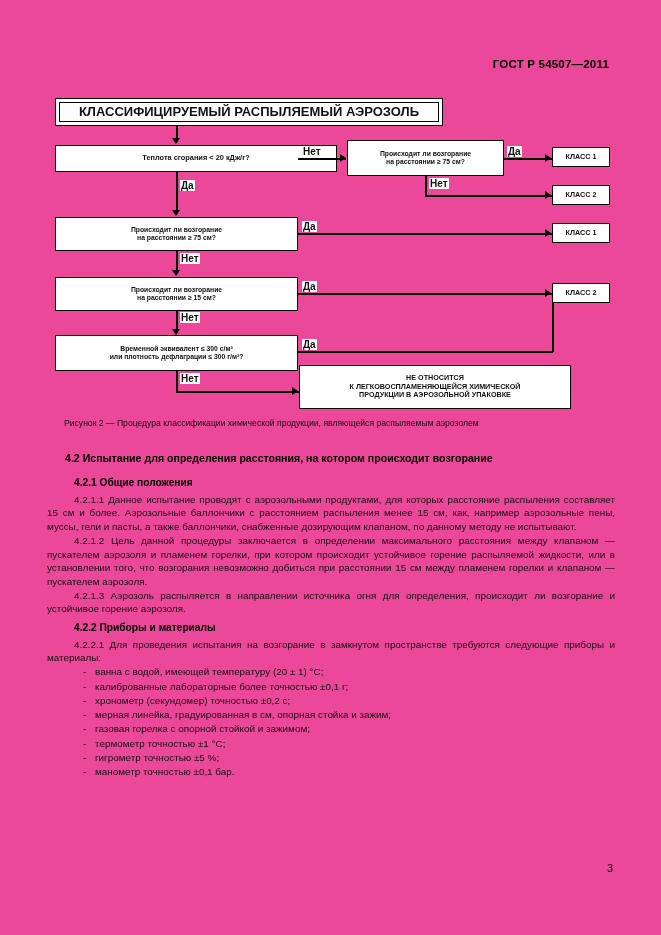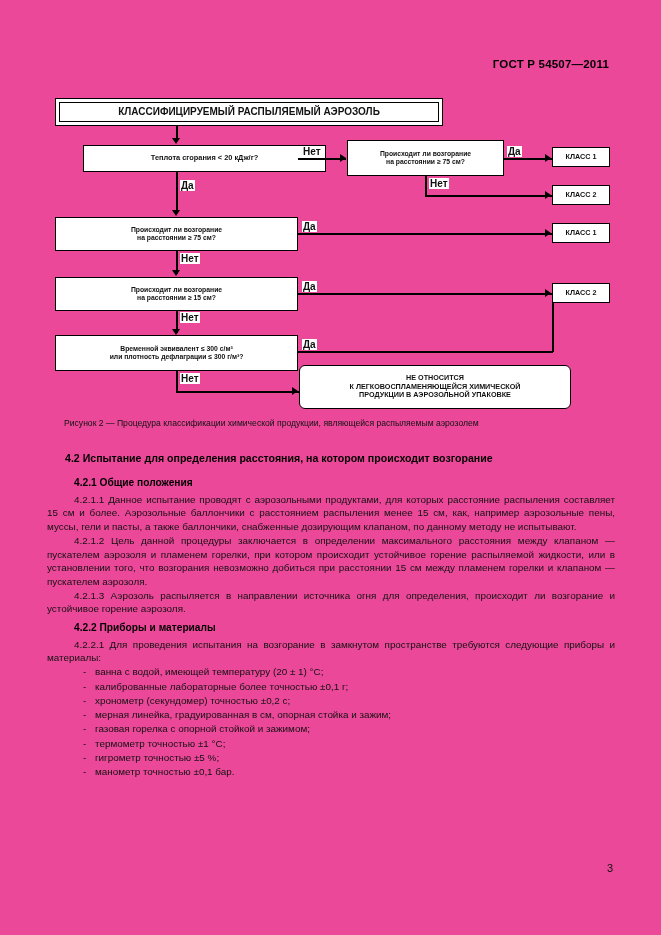--- a/index.html
+++ b/index.html
@@ -167,30 +167,30 @@
 </style>
 </head>
 <body>
 
 <div class="page">
 
   <div class="doc-header">ГОСТ Р 54507—2011</div>
 
   <div class="flowchart">
 
-    <div class="fc-box title-box" style="left:55px; top:6px; width:388px; height:28px; font-size:10px;">
+    <div class="fc-box title-box" style="left:55px; top:6px; width:388px; height:28px; font-size:13px;">
       <div class="inner">
         <span>КЛАССИФИЦИРУЕМЫЙ РАСПЫЛЯЕМЫЙ АЭРОЗОЛЬ</span>
       </div>
     </div>
 
     <div class="fc-line" style="left:176px; top:34px; width:1.6px; height:14px;"></div>
     <div class="fc-arrow down" style="left:172px; top:46px;"></div>
 
-    <div class="fc-box" style="left:55px; top:53px; width:243px; height:27px; font-size:7.4px;margin-left:28px;">
+    <div class="fc-box" style="left:55px; top:53px; width:282px; height:27px; font-size:7.4px;">
       <span>Теплота сгорания &lt; 20 кДж/г?</span>
     </div>
 
     <div class="fc-line" style="left:298px; top:66px; width:48px; height:1.6px;"></div>
     <div class="fc-arrow right" style="left:340px; top:62px;"></div>
     <div class="fc-label" style="left:302px; top:54px;">Нет</div>
 
     <div class="fc-box" style="left:347px; top:48px; width:157px; height:36px; font-size:6.8px; flex-direction:column;">
       <span>Происходит ли возгорание</span>
       <span>на расстоянии ≥ 75 см?</span>
@@ -258,21 +258,21 @@
 
     <div class="fc-line" style="left:298px; top:259px; width:255px; height:1.6px;"></div>
     <div class="fc-label" style="left:302px; top:247px;">Да</div>
     <div class="fc-line" style="left:552px; top:211px; width:1.6px; height:49px;"></div>
 
     <div class="fc-line" style="left:176px; top:279px; width:1.6px; height:22px;"></div>
     <div class="fc-line" style="left:176px; top:299px; width:124px; height:1.6px;"></div>
     <div class="fc-arrow right" style="left:292px; top:295px;"></div>
     <div class="fc-label" style="left:180px; top:281px;">Нет</div>
 
-    <div class="fc-box" style="left:299px; top:273px; width:272px; height:44px; font-size:7.2px; flex-direction:column;border-radius:6px;">
+    <div class="fc-box" style="left:299px; top:273px; width:272px; height:44px; font-size:7.2px; flex-direction:column;">
       <span>НЕ ОТНОСИТСЯ</span>
       <span>К ЛЕГКОВОСПЛАМЕНЯЮЩЕЙСЯ ХИМИЧЕСКОЙ</span>
       <span>ПРОДУКЦИИ В АЭРОЗОЛЬНОЙ УПАКОВКЕ</span>
     </div>
 
   </div>
 
   <div class="fig-caption">Рисунок  2 — Процедура классификации химической продукции, являющейся распыляемым аэрозолем</div>
 
   <div class="content">

